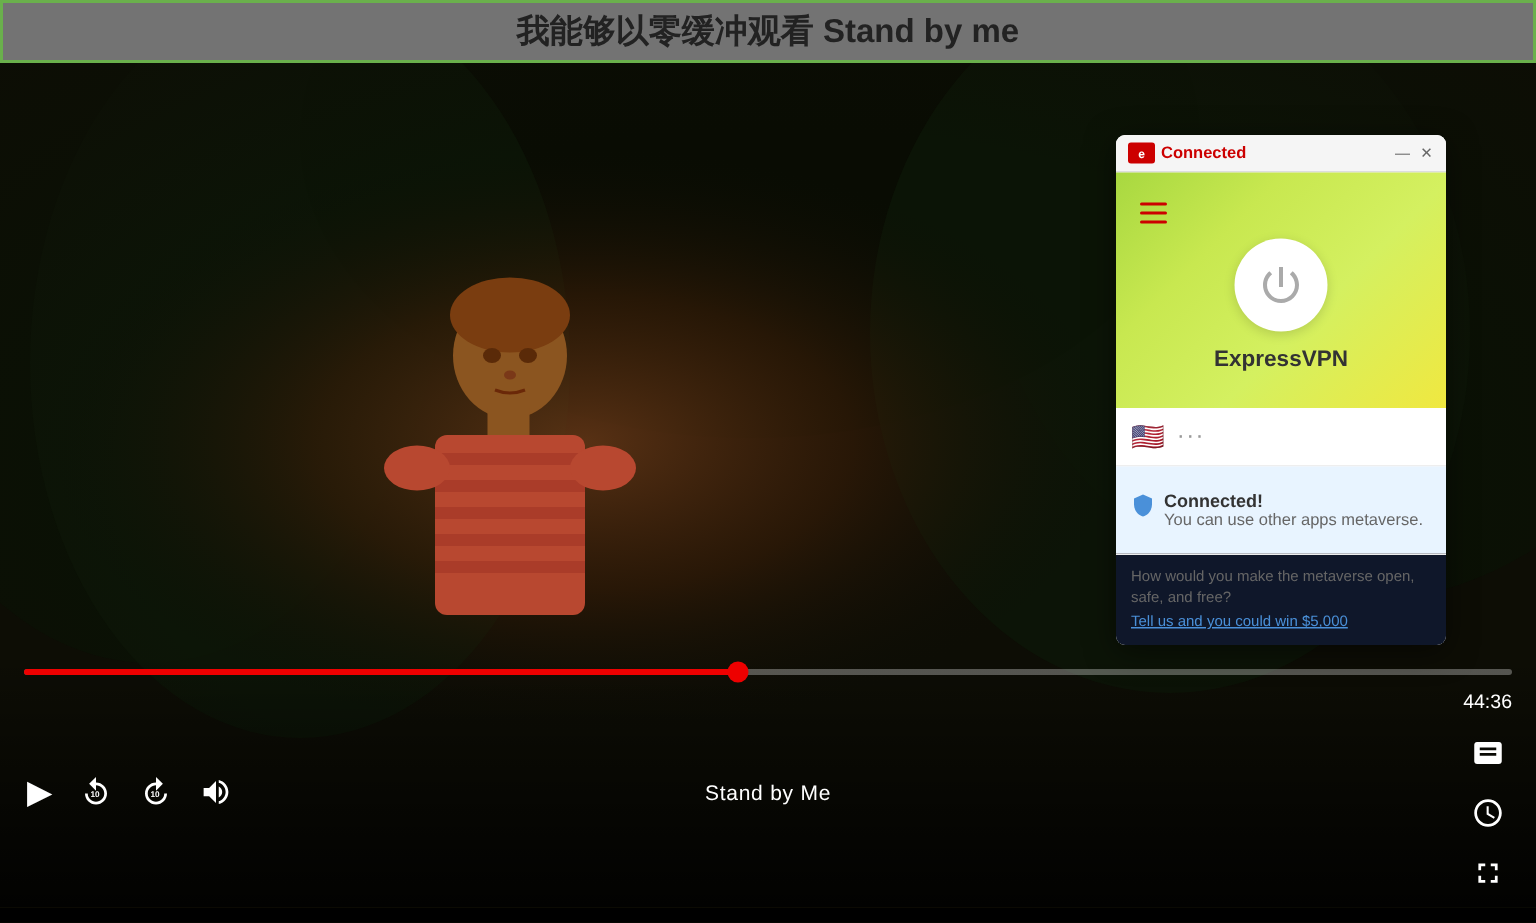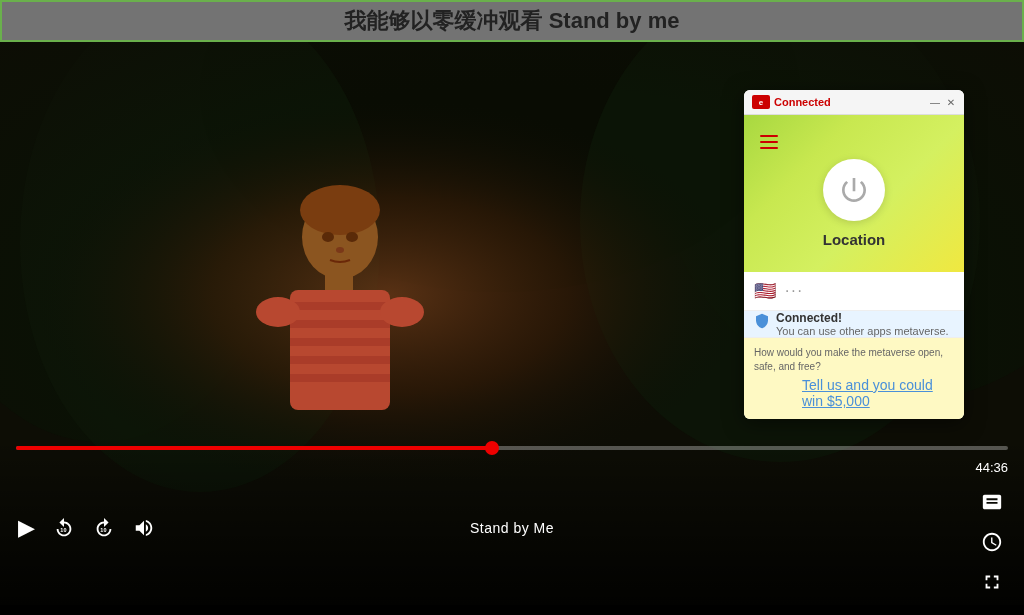--- a/index.html
+++ b/index.html
@@ -254,21 +254,21 @@
       color: #999;
       font-size: 16px;
       cursor: pointer;
       background: none;
       border: none;
       letter-spacing: 1px;
     }
     .vpn-status-row {
       display: flex;
       align-items: flex-start;
-      padding: 0 10px;
+      padding: 16px 10px;
       background: #e8f4ff;
     }
     .vpn-shield-icon {
       color: #4a90d9;
       font-size: 16px;
       margin-right: 6px;
       margin-top: 1px;
     }
     .vpn-status-text {
       font-size: 12px;
@@ -277,35 +277,34 @@
       font-weight: bold;
       color: #333;
       font-size: 12px;
     }
     .vpn-status-desc {
       color: #666;
       font-size: 11px;
     }
     .vpn-footer {
       padding: 8px 10px 10px;
-      background: #fef9c3;
+      background: #0f172a;
       border-top: 1px solid #eee;
     }
     .vpn-promo-text {
       font-size: 10px;
       color: #666;
       line-height: 1.4;
       margin-bottom: 3px;
     }
     .vpn-promo-link {
-      font-size: 14px;
+      font-size: 10px;
       color: #4a90d9;
       text-decoration: underline;
       cursor: pointer;
-      margin-left: 48px;
     }
 
     
     .vpn-menu-icon {
       width: 18px;
       height: 14px;
       display: flex;
       flex-direction: column;
       justify-content: space-between;
       cursor: pointer;
@@ -462,21 +461,21 @@
           <span></span>
         </div>
       </div>
 
       <button class="vpn-power-btn">
         <svg class="vpn-power-icon" viewBox="0 0 24 24">
           <path d="M13 3h-2v10h2V3zm4.83 2.17l-1.42 1.42C17.99 7.86 19 9.81 19 12c0 3.87-3.13 7-7 7s-7-3.13-7-7c0-2.19 1.01-4.14 2.58-5.42L6.17 5.17C4.23 6.82 3 9.26 3 12c0 4.97 4.03 9 9 9s9-4.03 9-9c0-2.74-1.23-5.18-3.17-6.83z" fill="#aaa"></path>
         </svg>
       </button>
 
-      <div class="vpn-connected-text">Location</div>
+      <div class="vpn-connected-text">ExpressVPN</div>
     </div>
 
     <div class="vpn-info-section">
 
       <div class="vpn-location-row">
         <div class="flag-icon">🇺🇸</div>
         <button class="vpn-more-btn">···</button>
       </div>
 
       <div class="vpn-status-row">

